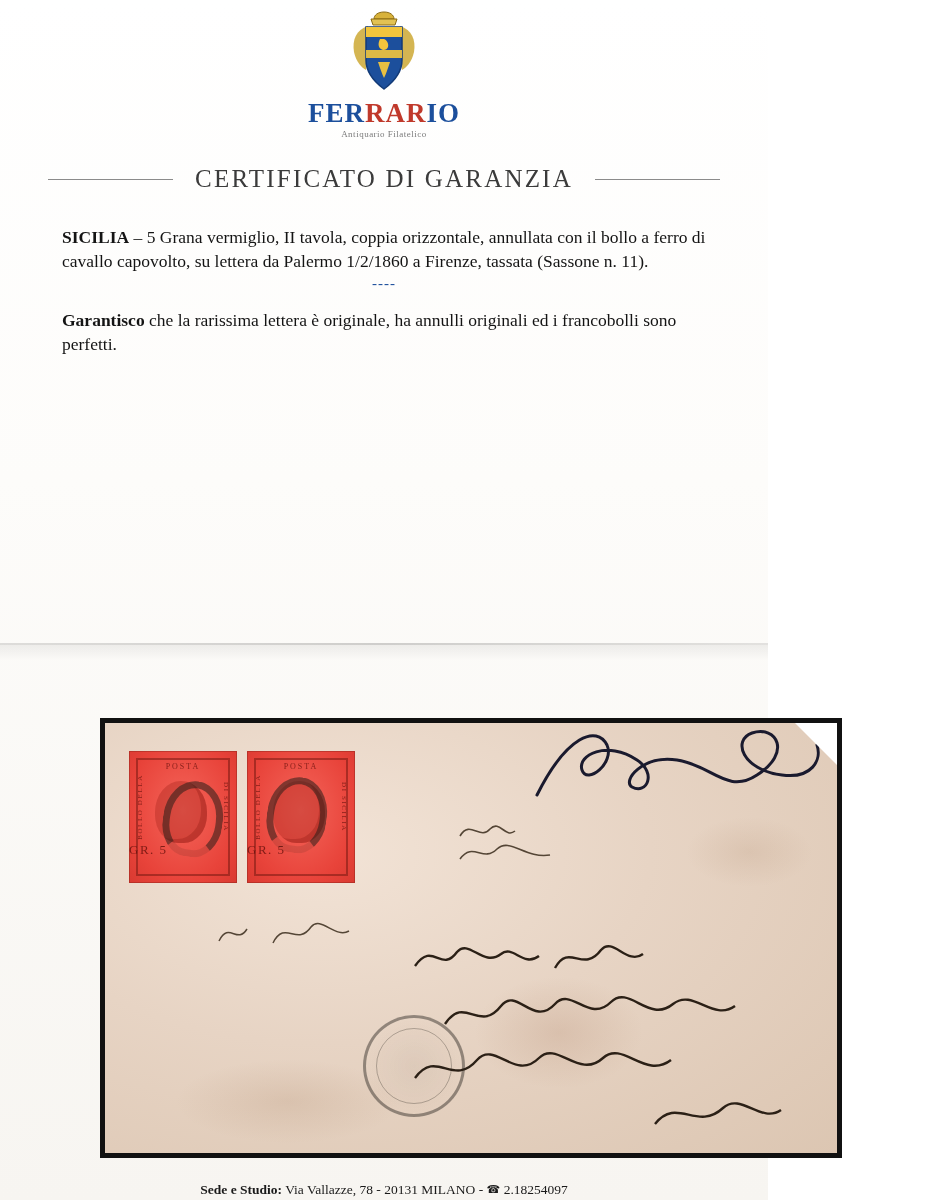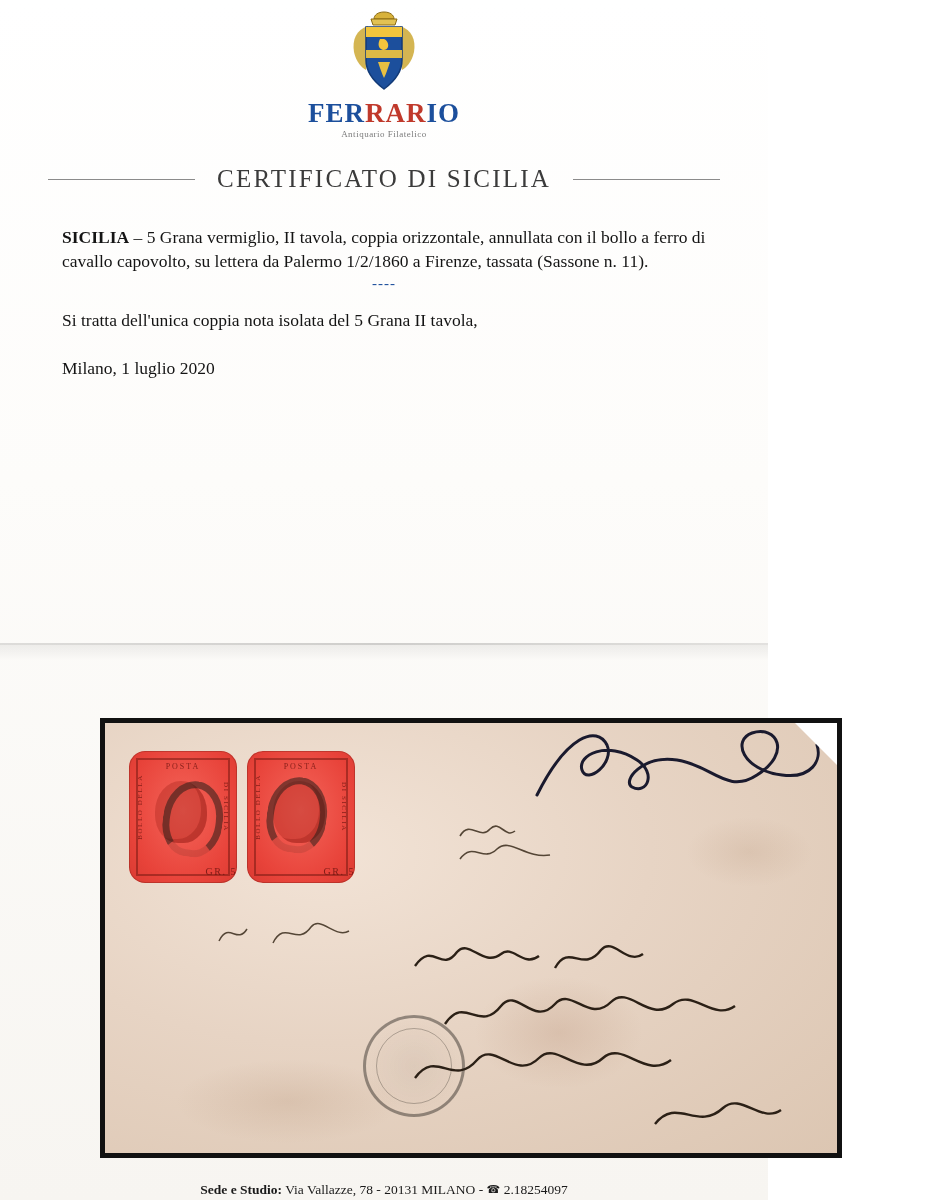--- a/index.html
+++ b/index.html
@@ -136,21 +136,20 @@
       radial-gradient(ellipse 90px 50px at 88% 30%, rgba(150,105,70,0.12), rgba(0,0,0,0) 70%);
   }
   .stamp {
     position: absolute;
     top: 28px;
     width: 108px;
     height: 132px;
     background: #ef4c42;
     background-image: radial-gradient(ellipse at 50% 45%, #f4655a 0%, #e8433a 70%, #d93a31 100%);
     box-shadow: 0 0 0 1px rgba(120,30,20,0.35) inset;
-    border-radius: 16px;
   }
   .stamp.s1 { left: 24px; }
   .stamp.s2 { left: 142px; }
   .stamp .frame {
     position: absolute;
     inset: 7px;
     border: 2px solid rgba(120,25,18,0.55);
   }
   .stamp .head {
     position: absolute;
@@ -161,23 +160,23 @@
     box-shadow: inset -6px -4px 0 rgba(150,30,22,0.35);
   }
   .stamp .lbl-top {
     position: absolute; left: 0; right: 0; top: 11px;
     text-align: center;
     font-size: 8px; letter-spacing: 2px;
     color: rgba(110,20,15,0.8);
     font-family: "Liberation Serif", serif;
   }
   .stamp .lbl-bottom {
-    position: absolute; left: 0; right: 0; bottom: 6px;
-    text-align: right;
-    font-size: 10px; letter-spacing: 1.5px;
+    position: absolute; left: 0; right: 0; bottom: 25px;
+    text-align: left;
+    font-size: 13px; letter-spacing: 1.5px;
     color: rgba(110,20,15,0.85);
     font-family: "Liberation Serif", serif;
   }
   .stamp .lbl-left {
     position: absolute; left: -24px; top: 52px;
     width: 70px;
     transform: rotate(-90deg);
     text-align: center;
     font-size: 7px; letter-spacing: 1.6px;
     color: rgba(110,20,15,0.8);
@@ -272,38 +271,39 @@
       </svg>
     </div>
     <div class="brand">
       <span class="fer">FER</span><span class="rar">RAR</span><span class="io">IO</span>
     </div>
     <div class="brand-sub">Antiquario Filatelico</div>
   </div>
 
   <div class="title-row">
     <div class="title-rule"></div>
-    <div class="title-text">CERTIFICATO DI SICILIA</div>
+    <div class="title-text">CERTIFICATO DI GARANZIA</div>
     <div class="title-rule"></div>
   </div>
 
   <div class="body">
 
     <div class="para tight">
       <span class="bold">SICILIA</span><span> – 5 Grana vermiglio, II tavola, coppia orizzontale, annullata con il bollo a ferro di cavallo capovolto, su lettera da Palermo 1/2/1860 a Firenze, tassata (Sassone n. 11).</span>
     </div>
 
     <div class="dashes">----</div>
 
 
-
-    <div class="para">Si tratta dell'unica coppia nota isolata del 5 Grana II tavola,</div>
-
-
-    <div class="date-line">Milano, 1 luglio 2020</div>
+    <div class="para tight">
+      <span class="bold">Garantisco</span><span> che la rarissima lettera è originale, ha annulli originali ed i francobolli sono perfetti.</span>
+    </div>
+
+
+
   </div>
 
   <div class="fold"></div>
   <div class="fold-shadow"></div>
 
   <div class="cover-wrap">
     <div class="cover">
       <div class="cover-paper-stains"></div>
 
       <div class="stamp s1">

